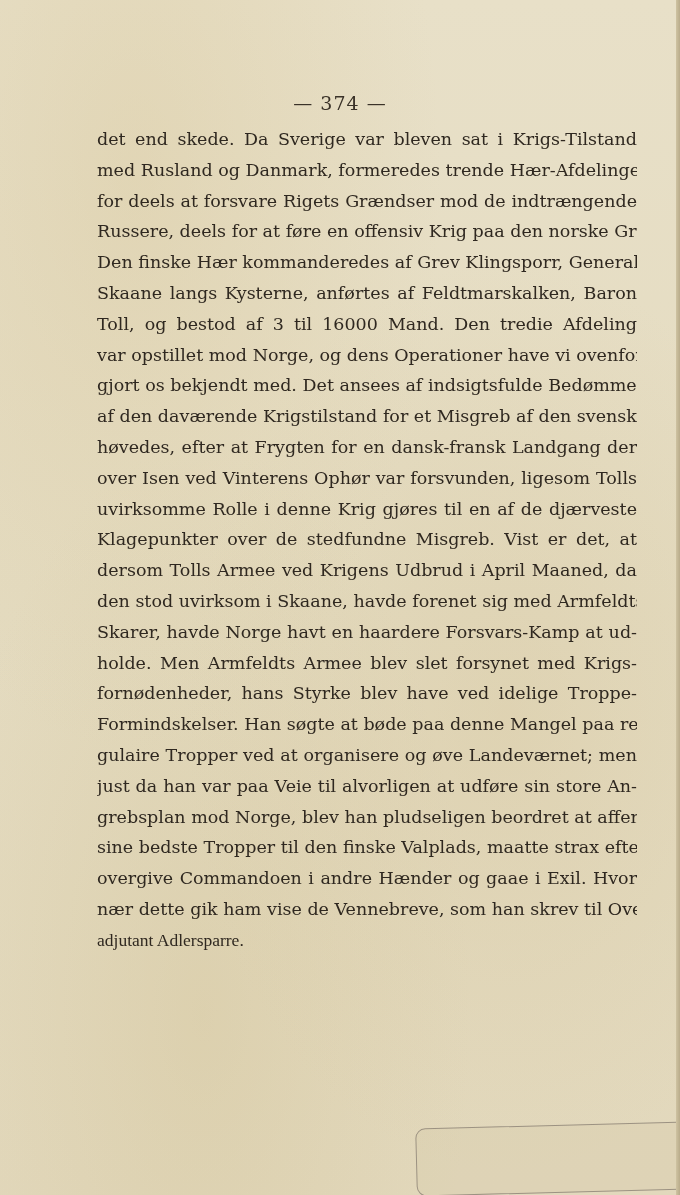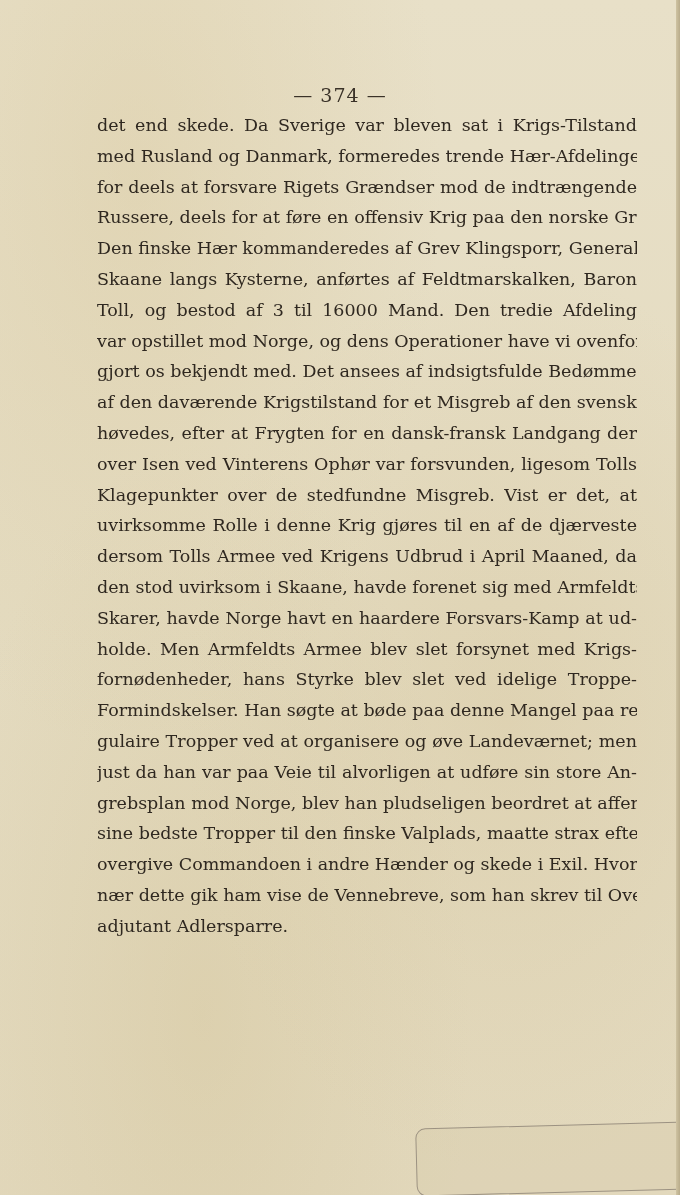--- a/index.html
+++ b/index.html
@@ -27,47 +27,48 @@
     }
     .page-edge {
       position: absolute;
       right: 0; top: 0;
       width: 4px;
       height: 1195px;
       background: linear-gradient(90deg, #cfc3a2, #b8ab8a);
     }
     .page-number {
       position: absolute;
-      top: 84px;
+      top: 92px;
       left: 0;
       width: 680px;
       text-align: center;
       font-size: 19px;
       color: #3a3228;
       letter-spacing: 1px;
     }
     .text-block {
       position: absolute;
       left: 97px;
-      top: 110px;
+      top: 124px;
       width: 540px;
     }
     .line {
       display: block;
       height: 30.8px;
       line-height: 30.8px;
       font-size: 17.5px;
       color: #2f2820;
       text-align: justify;
       text-align-last: justify;
       white-space: nowrap;
       overflow: hidden;
     }
     .line.last {
       text-align-last: left;
+      font-family: Liberation Serif, serif;
     }
     .stamp {
       position: absolute;
       left: 416px;
       top: 1125px;
       width: 270px;
       height: 66px;
       border: 1.5px solid #9c9282;
       border-radius: 10px;
       transform: rotate(-1.5deg);
@@ -86,32 +87,32 @@
     <span class="line">for deels at forsvare Rigets Grændser mod de indtrængende</span>
     <span class="line">Russere, deels for at føre en offensiv Krig paa den norske Grændse.</span>
     <span class="line">Den finske Hær kommanderedes af Grev Klingsporr, General-</span>
     <span class="line">Skaane langs Kysterne, anførtes af Feldtmarskalken, Baron</span>
     <span class="line">Toll, og bestod af 3 til 16000 Mand.  Den tredie Afdeling</span>
     <span class="line">var opstillet mod Norge, og dens Operationer have vi ovenfor</span>
     <span class="line">gjort os bekjendt med.  Det ansees af indsigtsfulde Bedømmere</span>
     <span class="line">af den daværende Krigstilstand for et Misgreb af den svenske</span>
     <span class="line">høvedes, efter at Frygten for en dansk-fransk Landgang der</span>
     <span class="line">over Isen ved Vinterens Ophør var forsvunden, ligesom Tolls</span>
+    <span class="line">uvirksomme Rolle i denne Krig gjøres til en af de djærveste</span>
     <span class="line">Klagepunkter over de stedfundne Misgreb.  Vist er det, at</span>
-    <span class="line">uvirksomme Rolle i denne Krig gjøres til en af de djærveste</span>
     <span class="line">dersom Tolls Armee ved Krigens Udbrud i April Maaned, da</span>
     <span class="line">den stod uvirksom i Skaane, havde forenet sig med Armfeldts</span>
     <span class="line">Skarer, havde Norge havt en haardere Forsvars-Kamp at ud-</span>
     <span class="line">holde.  Men Armfeldts Armee blev slet forsynet med Krigs-</span>
-    <span class="line">fornødenheder, hans Styrke blev slet ved idelige Troppe-</span>
+    <span class="line">fornødenheder, hans Styrke blev have ved idelige Troppe-</span>
     <span class="line">Formindskelser.  Han søgte at bøde paa denne Mangel paa re-</span>
     <span class="line">gulaire Tropper ved at organisere og øve Landeværnet; men</span>
     <span class="line">just da han var paa Veie til alvorligen at udføre sin store An-</span>
     <span class="line">grebsplan mod Norge, blev han pludseligen beordret at affende</span>
     <span class="line">sine bedste Tropper til den finske Valplads, maatte strax efter</span>
-    <span class="line">overgive Commandoen i andre Hænder og skede i Exil.  Hvor</span>
+    <span class="line">overgive Commandoen i andre Hænder og gaae i Exil.  Hvor</span>
     <span class="line">nær dette gik ham vise de Vennebreve, som han skrev til Over-</span>
     <span class="line last">adjutant Adlersparre.</span>
   </div>
 
   <div class="stamp"></div>
 </div>
 <div class="page-edge"></div>
 
 </body></html>

